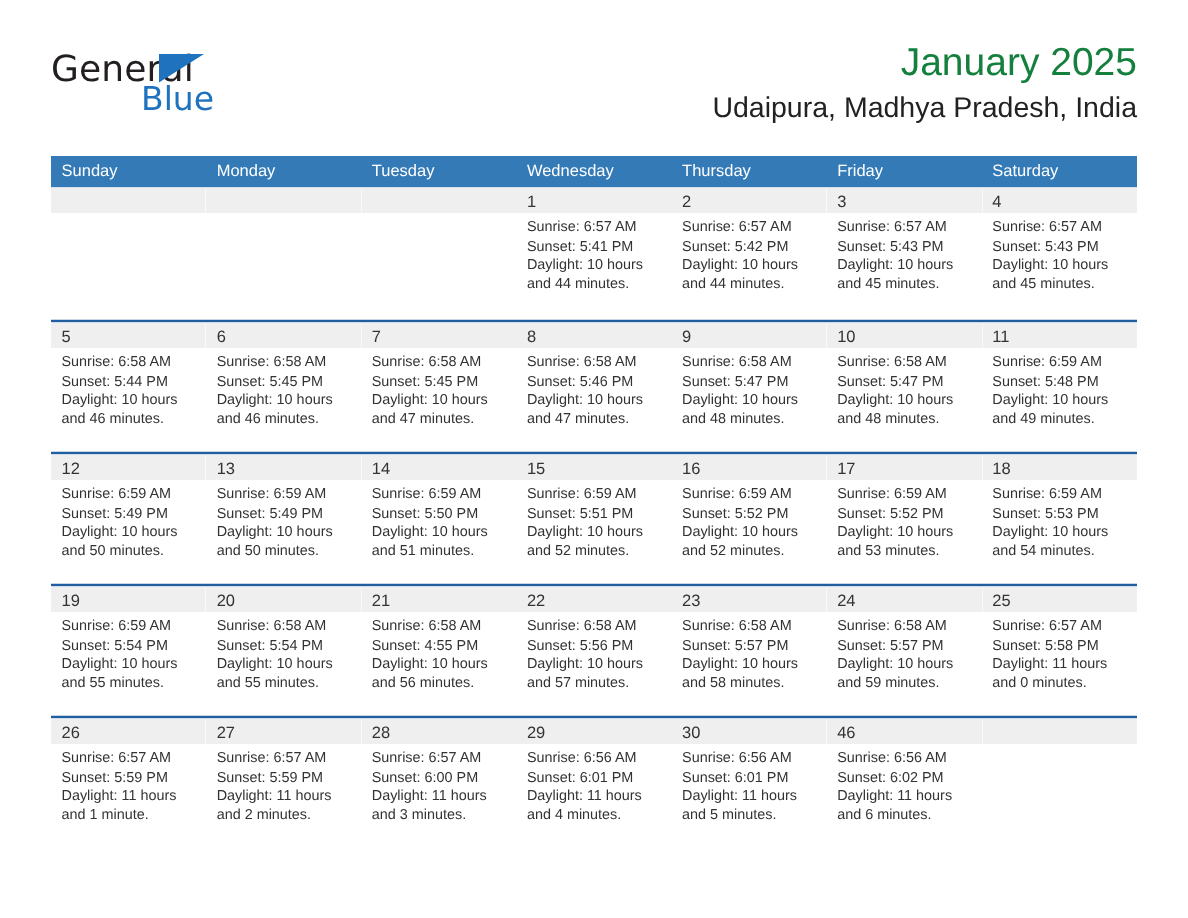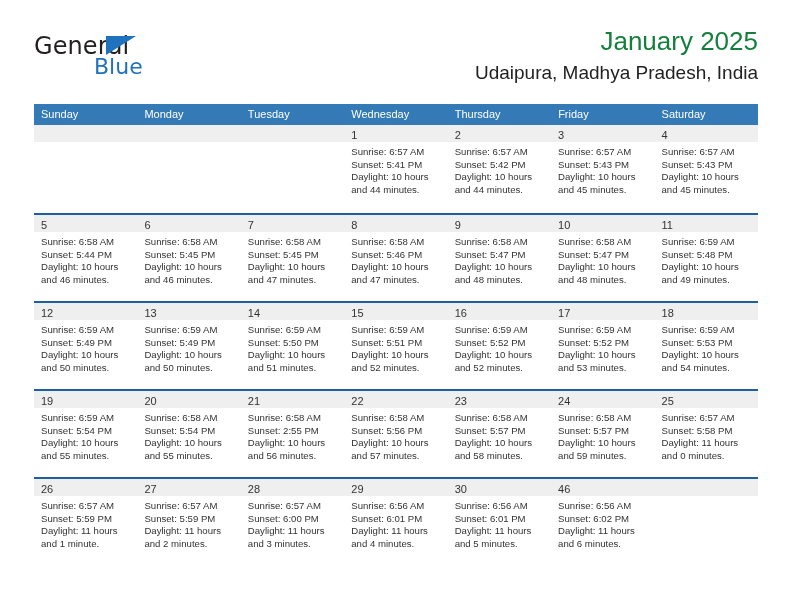--- a/index.html
+++ b/index.html
@@ -390,21 +390,21 @@
               <div class="day-line">Sunrise: 6:58 AM</div>
               <div class="day-line">Sunset: 5:54 PM</div>
               <div class="day-line">Daylight: 10 hours</div>
               <div class="day-line">and 55 minutes.</div>
             </div>
           </div>
           <div class="day-cell">
             <div class="day-head"><span class="day-num">21</span></div>
             <div class="day-body">
               <div class="day-line">Sunrise: 6:58 AM</div>
-              <div class="day-line">Sunset: 2:55 PM</div>
+              <div class="day-line">Sunset: 4:55 PM</div>
               <div class="day-line">Daylight: 10 hours</div>
               <div class="day-line">and 56 minutes.</div>
             </div>
           </div>
           <div class="day-cell">
             <div class="day-head"><span class="day-num">22</span></div>
             <div class="day-body">
               <div class="day-line">Sunrise: 6:58 AM</div>
               <div class="day-line">Sunset: 5:56 PM</div>
               <div class="day-line">Daylight: 10 hours</div>

